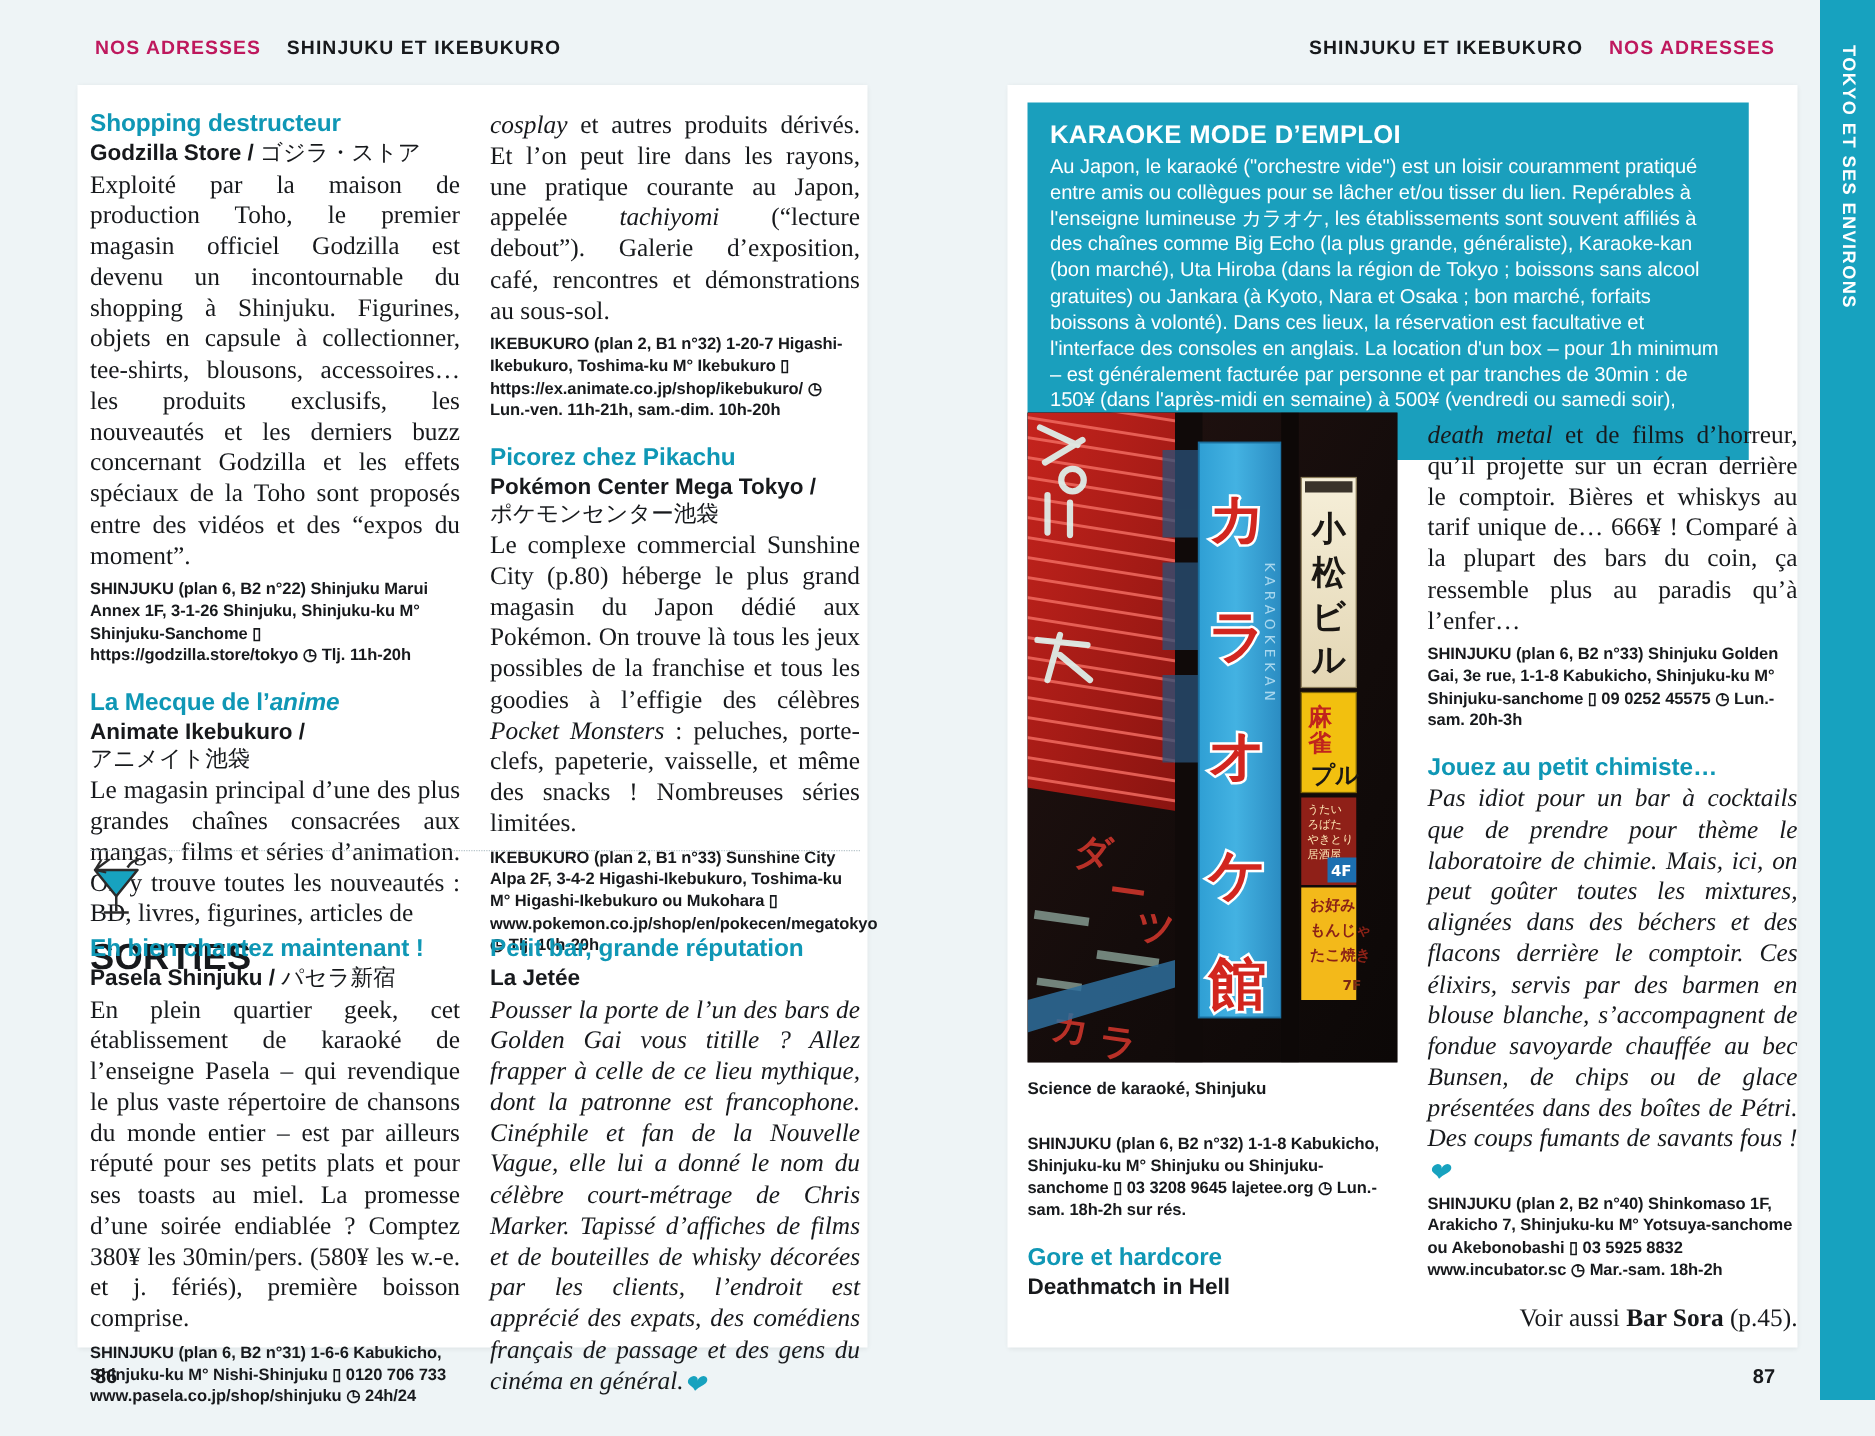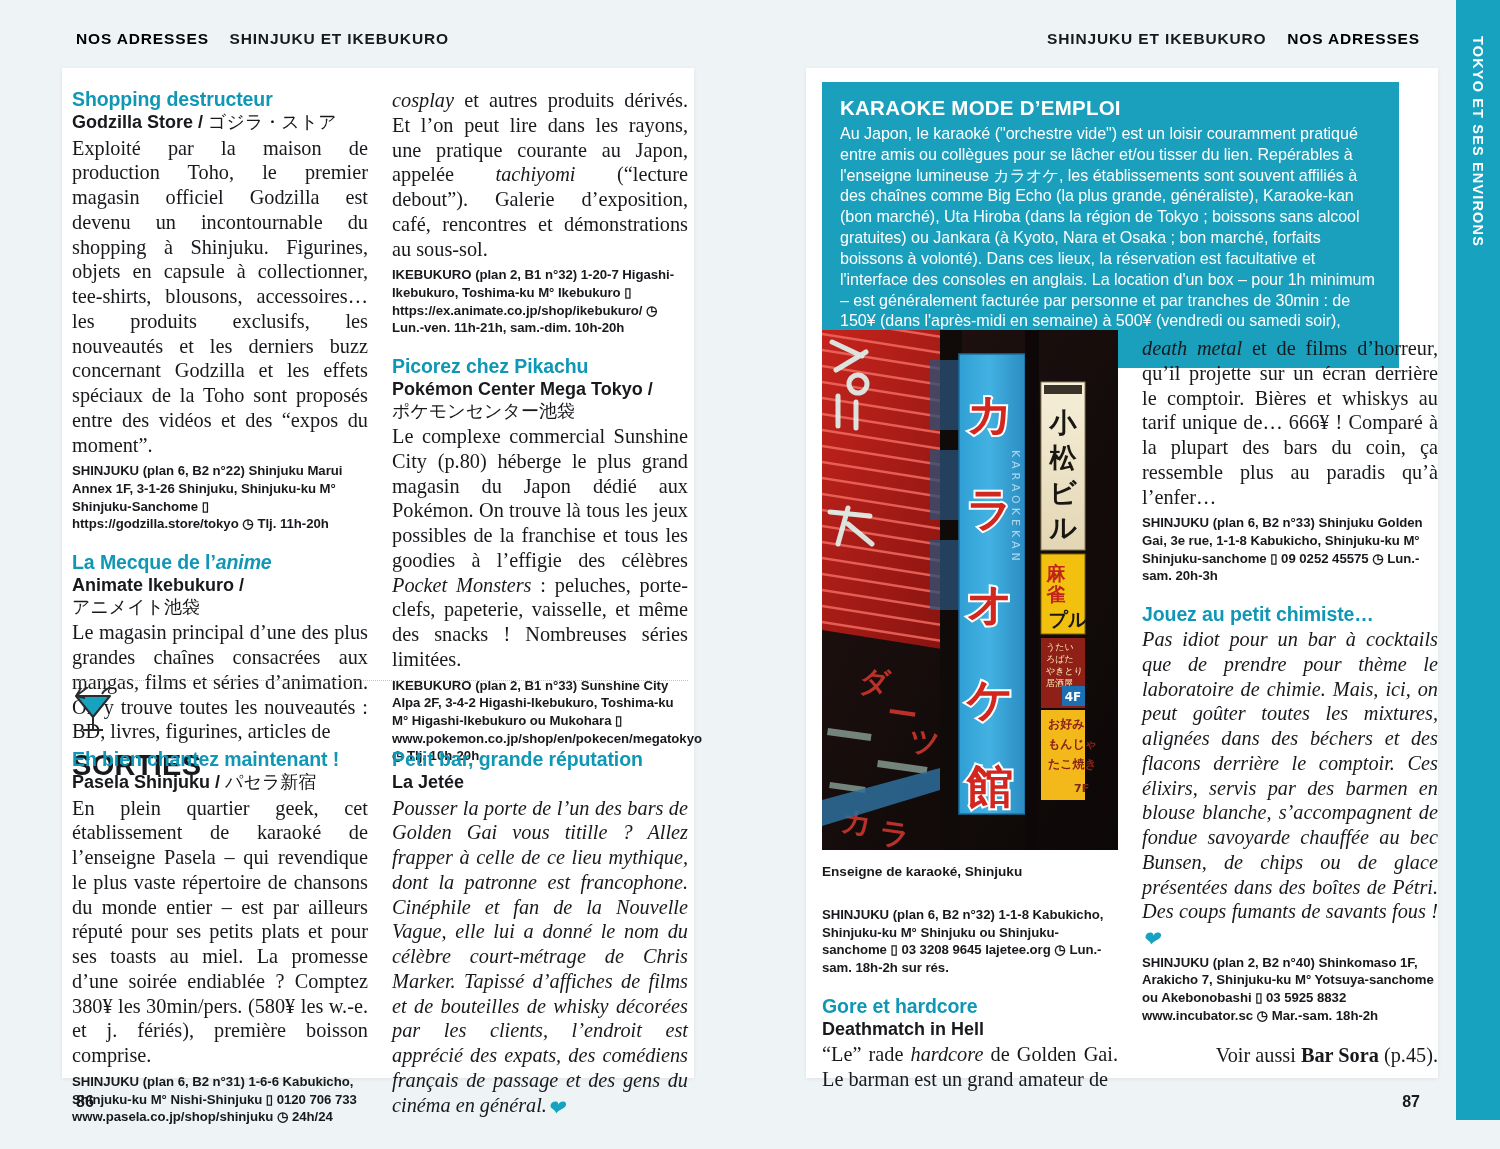--- a/index.html
+++ b/index.html
@@ -9,21 +9,21 @@
     font-family: "Liberation Sans", sans-serif;
     overflow: hidden;
   }
   .spread { position: relative; width: 1500px; height: 1149px; background: #eef4f6; }
 
   
   .runhead { position: absolute; top: 30px; font-size: 15.5px; font-weight: 700;
              letter-spacing: 0.055em; white-space: nowrap; }
   .runhead.left  { left: 76px; }
   .runhead.right { right: 80px; }
-  .rh-teal { color: #000000; }
+  .rh-teal { color: #be185d; }
   .rh-dark { color: #17191c; }
 
   
   .page { position: absolute; top: 68px; background: #ffffff;
           box-shadow: 0 1px 4px rgba(0,0,0,0.07); }
   .page-left  { left: 62px;  width: 632px; height: 1010px; }
   .page-right { left: 806px; width: 632px; height: 1010px; }
 
   
   .side-tab { position: absolute; right: 0; top: 0; width: 44px; height: 1120px;
@@ -325,29 +325,28 @@
         <rect x="8" y="452" width="36" height="6" transform="rotate(8 8 452)"></rect>
       </g>
 
       <path d="M0 470 L118 438 L118 460 L0 496 Z" fill="#2e6f9c" opacity="0.85"></path>
 
       <rect width="296" height="520" fill="none"></rect>
     </svg>
   </div>
 
   <div style="position:absolute; left:822px; top:862px; width:296px;">
-    <span class="caption">Enseigne de karaoké, Shinjuku</span>
+    <span class="caption">Science de karaoké, Shinjuku</span>
   </div>
 
   <div class="col c3" style="top:906px;">
     <div class="info">SHINJUKU (plan 6, B2 n°32) 1-1-8 Kabukicho, Shinjuku-ku M° Shinjuku ou Shinjuku-sanchome ▯ 03 3208 9645 lajetee.org ◷ Lun.-sam. 18h-2h sur rés.</div>
     <div>
       <div class="kicker">Gore et hardcore</div>
       <div class="name">Deathmatch in Hell</div>
-      <div class="body"><span>“Le” rade </span><em>hardcore</em><span> de Golden Gai. Le barman est un grand amateur de </span></div>
     </div>
   </div>
 
   <div class="col c4" style="top:336px;">
 
     <div>
       <div class="body"><em>death metal</em><span> et de films d’horreur, qu’il projette sur un écran derrière le comptoir. Bières et whiskys au tarif unique de… 666¥ ! Comparé à la plupart des bars du coin, ça ressemble plus au paradis qu’à l’enfer…</span></div>
       <div class="info">SHINJUKU (plan 6, B2 n°33) Shinjuku Golden Gai, 3e rue, 1-1-8 Kabukicho, Shinjuku-ku M° Shinjuku-sanchome ▯ 09 0252 45575 ◷ Lun.-sam. 20h-3h</div>
     </div>
 

